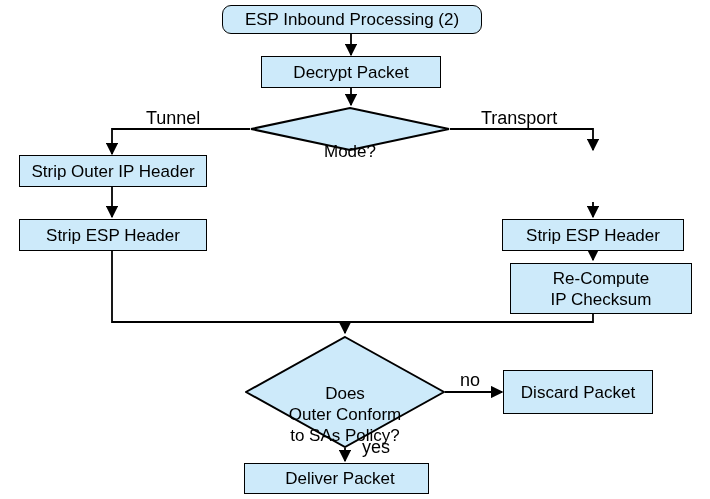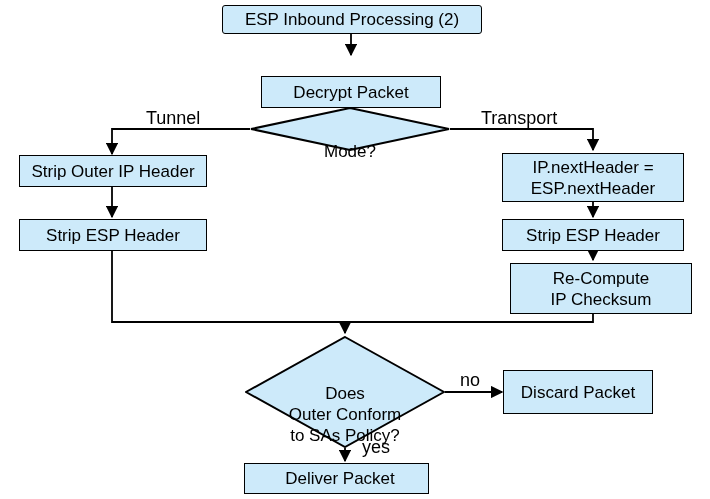--- a/index.html
+++ b/index.html
@@ -24,21 +24,21 @@
     white-space:pre-line;
     z-index:2;
   }
   .box{
     background:#cdeafa;
     border:1.5px solid #000000;
   }
   .terminator{
     background:#cdeafa;
     border:1.5px solid #000000;
-    border-radius:3px;
+    border-radius:9px;
     justify-content:center;
   }
   .diamond{
     background:transparent;
     border:none;
   }
   .diamond .dlabel{
     position:relative;
     z-index:3;
     pointer-events:none;
@@ -96,21 +96,21 @@
       <path d="M 445 392 L 502 392" marker-end="url(#arrow)"></path>
 
       <path d="M 345 448 L 345 461" marker-end="url(#arrow)"></path>
     </g>
   </svg>
 
   <div class="node terminator" style="left:222px;top:5px;width:260px;height:29px;">
     <span>ESP Inbound Processing (2)</span>
   </div>
 
-  <div class="node box" style="left:261px;top:56px;width:180px;height:32px;margin-top:20px;">
+  <div class="node box" style="left:261px;top:56px;width:180px;height:32px;">
     <span>Decrypt Packet</span>
   </div>
 
   <div class="node diamond" style="left:250px;top:107px;width:200px;height:44px;">
     <svg viewBox="0 0 200 44" preserveAspectRatio="none">
       <polygon points="100,1 199,22 100,43 1,22" fill="#cdeafa" stroke="#000000" stroke-width="2" vector-effect="non-scaling-stroke"></polygon>
     </svg>
     <span class="dlabel">Mode?</span>
   </div>
 
@@ -119,24 +119,20 @@
   <div class="edge-label" style="left:481px;top:108px;">Transport</div>
 
   <div class="node box" style="left:19px;top:155px;width:188px;height:32px;">
     <span>Strip Outer IP Header</span>
   </div>
 
   <div class="node box" style="left:19px;top:219px;width:188px;height:32px;">
     <span>Strip ESP Header</span>
   </div>
 
-  <div class="node box" style="left:502px;top:153px;width:182px;height:49px;">
-    <span>IP.nextHeader =
-ESP.nextHeader</span>
-  </div>
 
   <div class="node box" style="left:502px;top:219px;width:182px;height:32px;">
     <span>Strip ESP Header</span>
   </div>
 
   <div class="node box" style="left:502px;top:263px;width:182px;height:51px;margin-left:8px;">
     <span>Re-Compute
 IP Checksum</span>
   </div>
 

